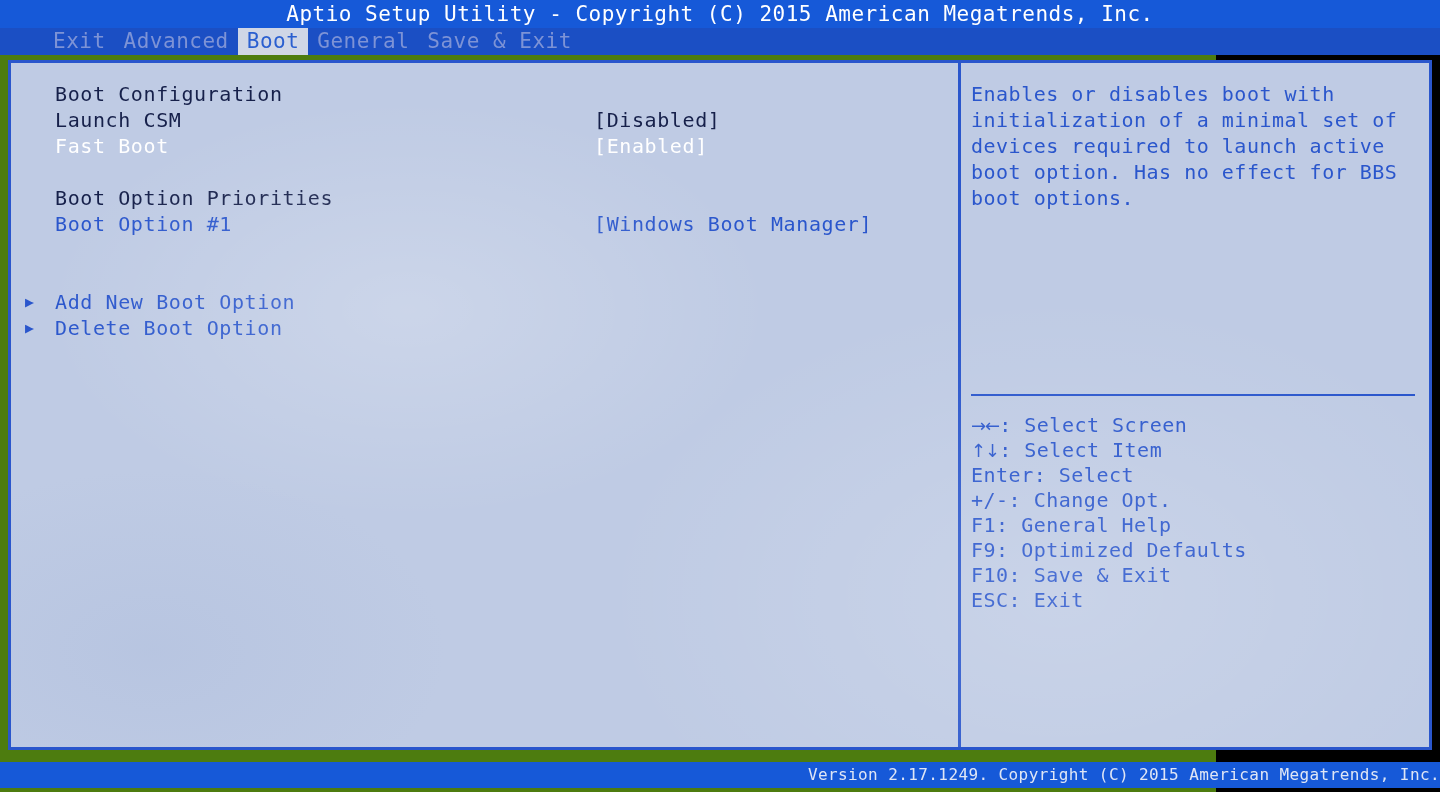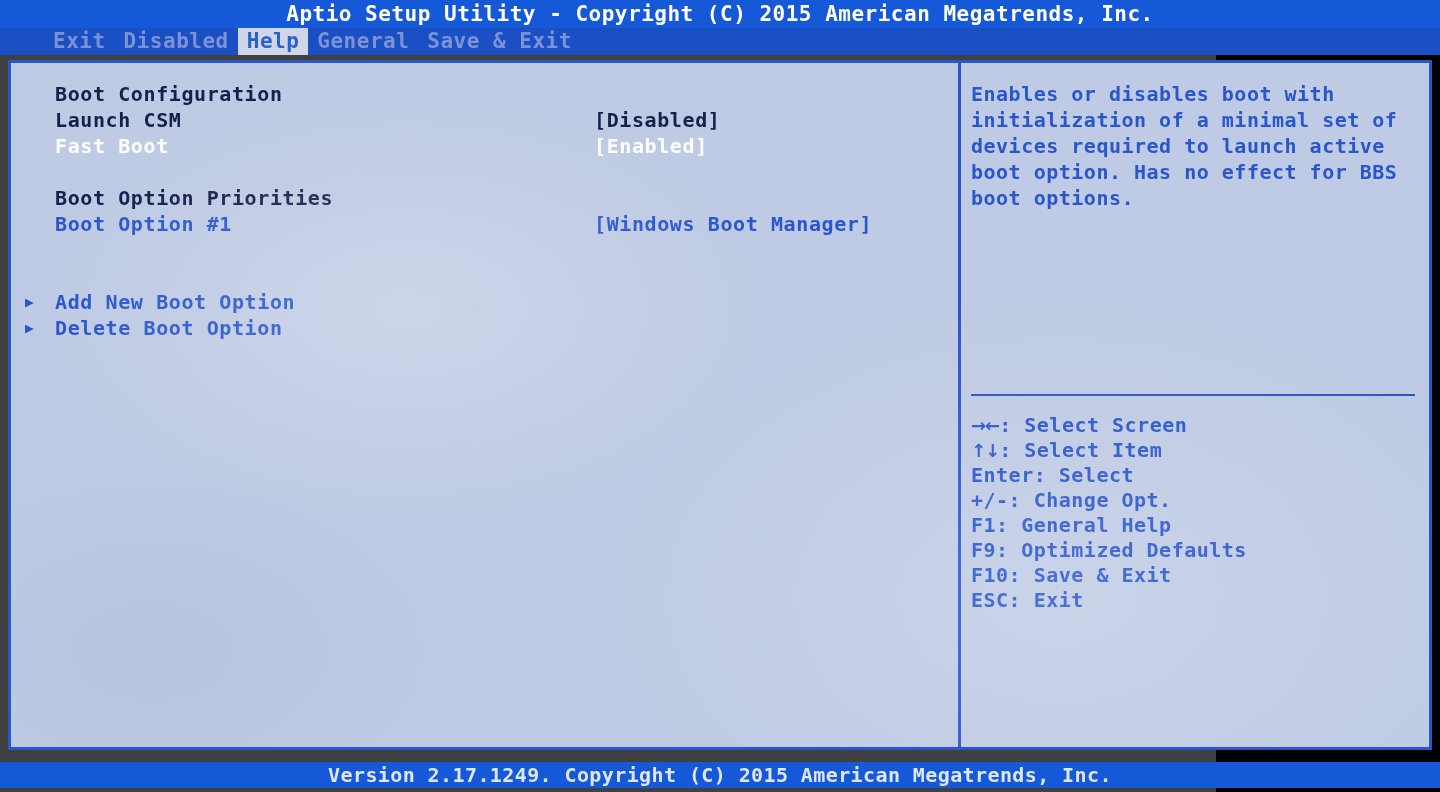--- a/index.html
+++ b/index.html
@@ -12,22 +12,21 @@
     width: 1440px;
     height: 792px;
     overflow: hidden;
     font-family: "DejaVu Sans Mono", "Liberation Mono", monospace;
   }
 
   #screen {
     position: relative;
     width: 1216px;
     height: 792px;
-    background: #404040;
-    font-weight: bold;
+    background: #4d7c0f;
   }
 
   
   .titlebar {
     position: absolute;
     left: 0;
     top: 0;
     width: 1440px;
     height: 28px;
     background: #1659d8;
@@ -191,35 +190,35 @@
 
   
   .footer {
     position: absolute;
     left: 0;
     top: 762px;
     width: 1440px;
     height: 26px;
     background: #1659d8;
     color: #dfe6f5;
-    font-size: 20px;
-    line-height: 26px;
-    text-align: center;
+    font-size: 16px;
+    line-height: 26px;
+    text-align: right;
     letter-spacing: 0.4px;
     white-space: nowrap;
   }
 </style>
 </head>
 <body>
 
 <div id="screen">
 
   <div class="titlebar">Aptio Setup Utility - Copyright (C) 2015 American Megatrends, Inc.</div>
 
-  <div class="menubar" id="menubar"><span class="menu-item">Exit</span><span class="menu-item">Disabled</span><span class="menu-item active">Help</span><span class="menu-item">General</span><span class="menu-item">Save &amp; Exit</span></div>
+  <div class="menubar" id="menubar"><span class="menu-item">Exit</span><span class="menu-item">Advanced</span><span class="menu-item active">Boot</span><span class="menu-item">General</span><span class="menu-item">Save &amp; Exit</span></div>
 
   <div class="frame">
     <div class="frame-inner">
 
       <div class="settings" id="settings">
           <div class="row">
             <span class="label t-head">Boot Configuration</span>
           </div>
           <div class="row">
             <span class="label t-normal">Launch CSM</span>

